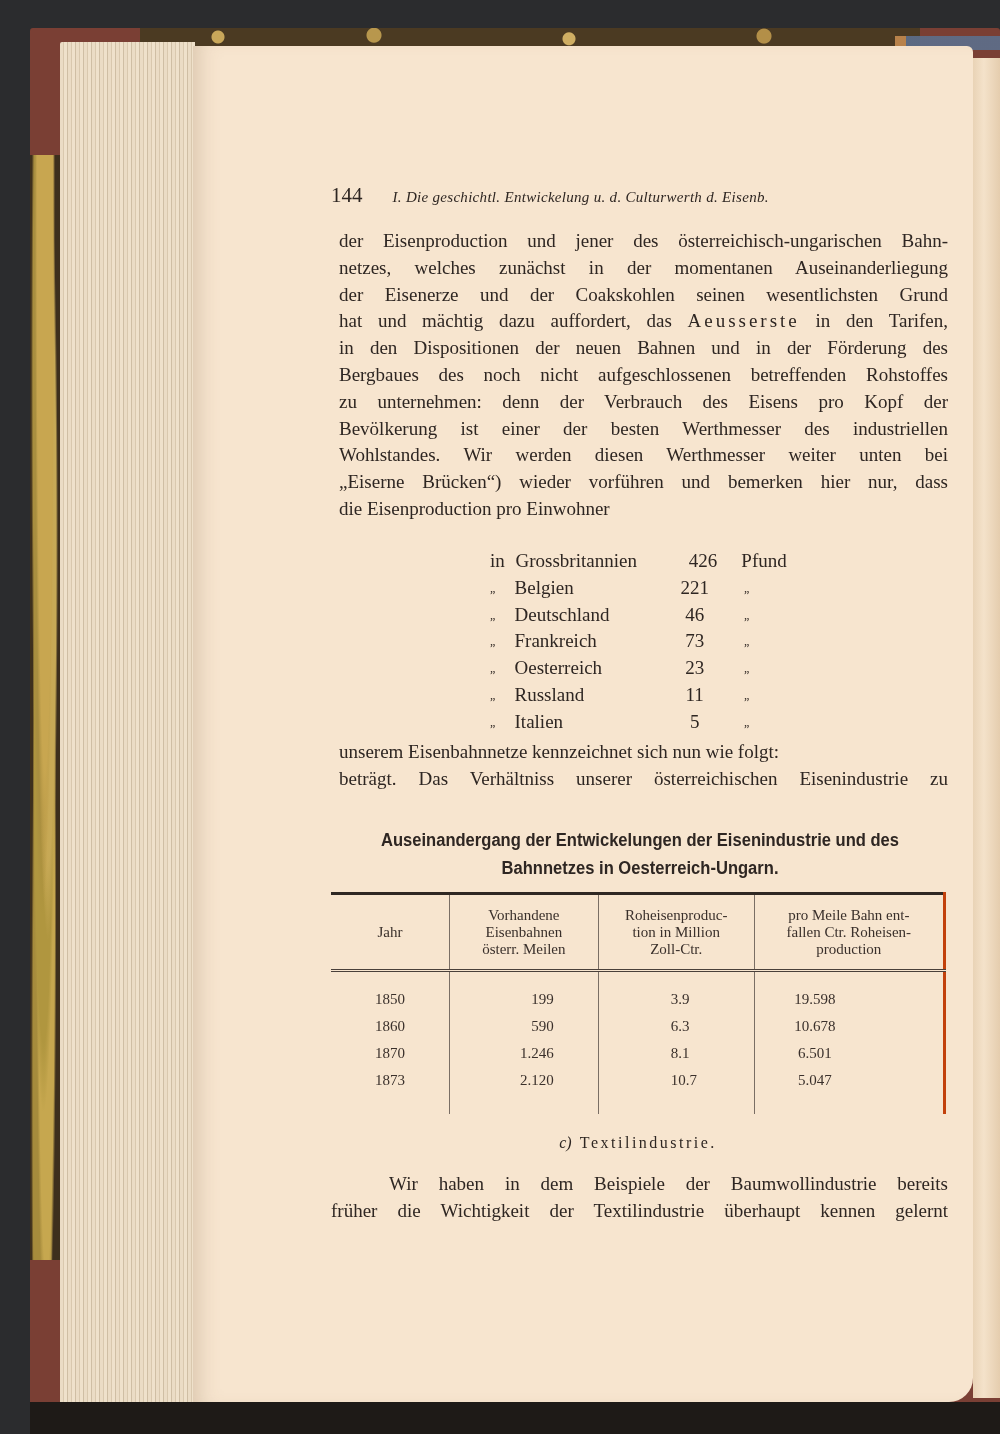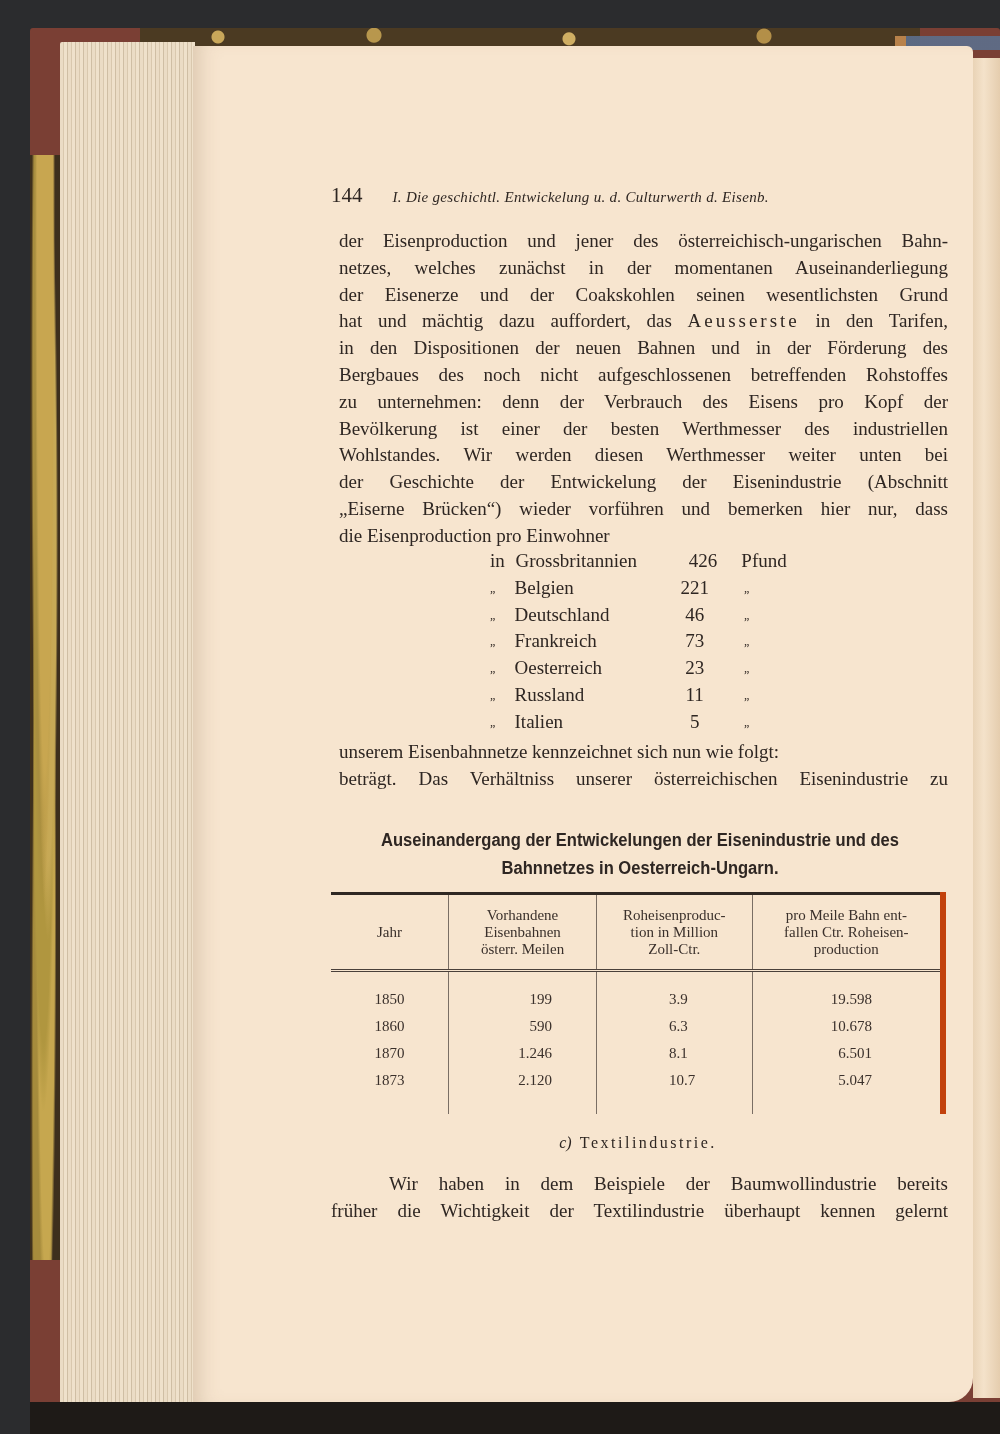--- a/index.html
+++ b/index.html
@@ -111,22 +111,22 @@
   }
   .data-table td:first-child { border-left: none; text-align: center; }
   .data-table tbody tr:first-child td { padding-top: 14px; }
   .data-table tbody tr:last-child td { padding-bottom: 20px; }
   .col-year { width: 120px; }
   .col-rail { width: 146px; }
   .col-iron { width: 150px; }
   .col-ratio { width: 190px; }
   .td-rail { text-align: right; padding-right: 44px !important; }
   .td-iron { text-align: left; padding-left: 72px !important; }
-  .td-ratio { text-align: right; padding-right: 68px !important; }
-  .row-edge { border-right: 6px solid #c2410c; }
+  .td-ratio { text-align: center; padding-right: 68px !important; }
+  .row-edge { border-right: 3px solid #c2410c; }
 
   .section-heading {
     position: absolute; left: 328px; top: 1134px; width: 620px; text-align: center;
     font-size: 16px; letter-spacing: 2.5px;
   }
   .section-heading .label { font-style: italic; letter-spacing: 0; margin-right: 2px; }
 
   .closing {
     position: absolute; left: 331px; top: 1171px; width: 617px;
     font-size: 19px; line-height: 26.8px;
@@ -160,21 +160,20 @@
     <span class="line">
       <span>hat und mächtig dazu auffordert, das</span>
       <span class="spaced">Aeusserste</span>
       <span>in den Tarifen,</span>
     </span>
     <span class="line">in den Dispositionen der neuen Bahnen und in der Förderung des</span>
     <span class="line">Bergbaues des noch nicht aufgeschlossenen betreffenden Rohstoffes</span>
     <span class="line">zu unternehmen: denn der Verbrauch des Eisens pro Kopf der</span>
     <span class="line">Bevölkerung ist einer der besten Werthmesser des industriellen</span>
     <span class="line">Wohlstandes. Wir werden diesen Werthmesser weiter unten bei</span>
-    <span class="line">der Geschichte der Entwickelung der Eisenindustrie (Abschnitt</span>
     <span class="line">„Eiserne Brücken“) wieder vorführen und bemerken hier nur, dass</span>
     <span class="line last">die Eisenproduction pro Einwohner</span>
   </div>
 
   <div class="stats">
     <div class="stat-row">
       <span class="stat-prefix">in</span>
       <span class="stat-country">Grossbritannien</span>
       <span class="stat-value">426</span>
       <span class="stat-unit">Pfund</span>

